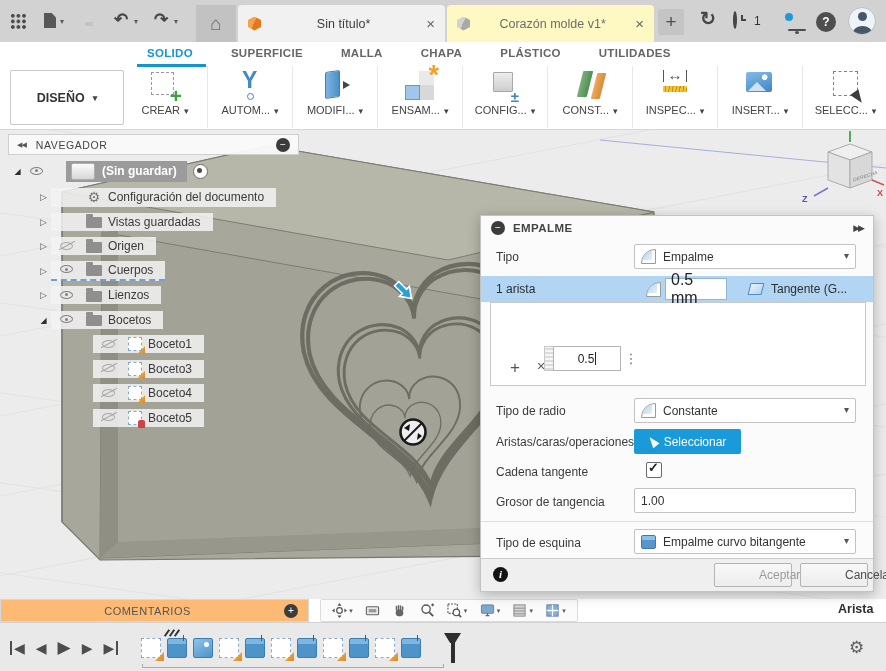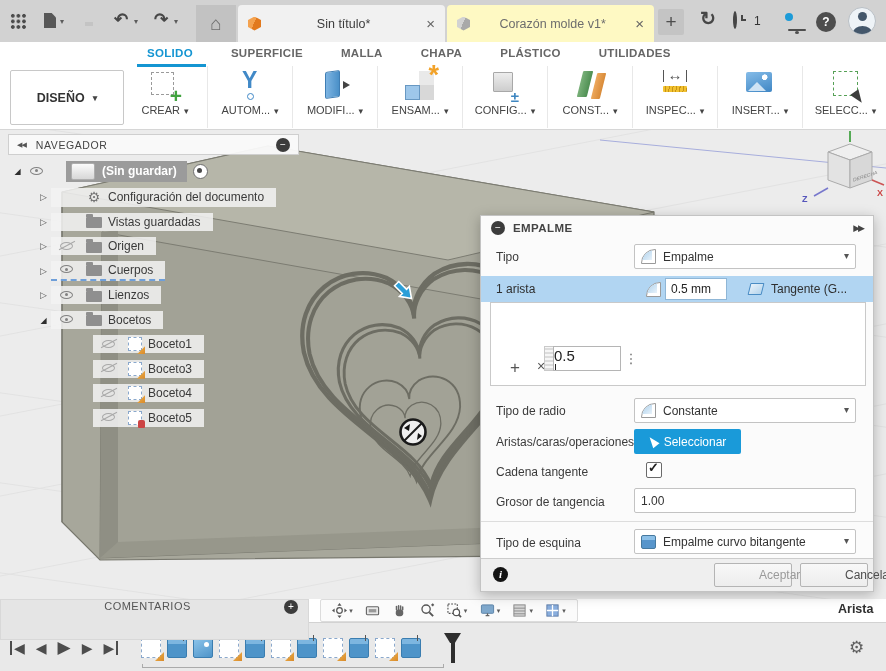--- a/index.html
+++ b/index.html
@@ -152,48 +152,48 @@
   .sel::after{content:"▾";position:absolute;right:6px;top:5px;color:#555;font-size:10px;}
   .inp{position:absolute;height:25px;background:#fff;border:1px solid #c3c3c3;border-radius:2px;display:flex;align-items:center;
        padding:0 6px;font-size:12px;color:#333;box-sizing:border-box;}
   .fillet-ic{width:15px;height:15px;background:#fff;border:1px solid #9a9a9a;border-radius:14px 0 0 0;position:relative;overflow:hidden;box-sizing:border-box;flex:0 0 15px;}
   .fillet-ic::before{content:"";position:absolute;left:0;top:0;width:10px;height:10px;background:linear-gradient(135deg,#a9cfec,#e8f2fa);border-radius:10px 0 0 0;}
   .cubeblue-ic{width:15px;height:14px;background:linear-gradient(180deg,#8cc0e8 0 35%,#5795cb 35%);border:1px solid #46799f;border-radius:2px;box-sizing:border-box;flex:0 0 15px;}
   .tang-ic{width:14px;height:12px;background:linear-gradient(135deg,#e9f2fa,#b4d4ec);border:1.4px solid #4a8cc4;transform:skewX(-14deg);border-radius:1px;box-sizing:border-box;flex:0 0 14px;}
   .sel-row{position:absolute;left:0;right:0;top:60px;height:26px;background:#b1d5f2;display:flex;align-items:center;z-index:2;}
   .sel-row .cell-a{margin-left:15px;flex:0 0 150px;font-size:12px;color:#2e2e2e;}
   .rad-box{width:62px;height:22px;background:#fff;border:1px solid #8fb6d6;display:flex;align-items:center;padding:0 5px;
-           font-size:12px;color:#222;box-sizing:border-box;margin-left:4px;}
+           font-size:16px;color:#222;box-sizing:border-box;margin-left:4px;}
   .cell-c{display:flex;align-items:center;gap:8px;margin-left:22px;font-size:12px;color:#2e2e2e;}
   .list-box{position:absolute;left:9px;top:86px;width:376px;height:84px;background:#fff;border:1px solid #c9c9c9;box-sizing:border-box;}
   .mini-row{position:absolute;left:53px;top:43px;display:flex;align-items:stretch;height:25px;}
   .drag-handle{width:9px;background:repeating-linear-gradient(0deg,#dcdcdc 0 2px,#f6f6f6 2px 4px);border:1px solid #c9c9c9;border-right:none;box-sizing:border-box;}
-  .mini-inp{width:68px;background:#fff;border:1px solid #b5b5b5;display:flex;align-items:flex-start;justify-content:center;font-size:15px;color:#222;box-sizing:border-box;flex-direction:column;}
+  .mini-inp{width:68px;background:#fff;border:1px solid #b5b5b5;display:flex;align-items:center;justify-content:center;font-size:12px;color:#222;box-sizing:border-box;}
   .caret-bar{display:inline-block;width:1px;height:13px;background:#222;margin-left:1px;}
   .dots3{width:20px;display:flex;align-items:center;justify-content:center;color:#666;font-size:13px;}
   .dots3::before{content:"⋮";}
   .pm{position:absolute;top:56px;font-size:17px;color:#555;line-height:1;}
   .dlg-div{position:absolute;left:0;right:0;border-top:1px solid #ddd;}
   .chk{position:absolute;width:16px;height:16px;border:1.6px solid #6a6a6a;border-radius:2px;background:#fff;box-sizing:border-box;}
   .chk::before{content:"✓";position:absolute;left:1px;top:-3px;font-size:13px;color:#222;font-weight:bold;}
   .sel-btn{position:absolute;left:153px;top:213px;width:107px;height:25px;background:#1a9ad9;border-radius:2px;color:#fff;
            display:flex;align-items:center;justify-content:center;gap:7px;font-size:12px;}
   .pointer-ic{width:0;height:0;border-left:4px solid transparent;border-right:4px solid transparent;border-bottom:11px solid #fff;transform:rotate(-38deg);}
   .dlg-foot{position:absolute;left:0;right:0;bottom:0;height:32px;background:#efefef;border-top:1px solid #ccc;}
   .info-ic{position:absolute;left:12px;top:8px;width:15px;height:15px;background:#141414;border-radius:50%;}
   .info-ic::before{content:"i";position:absolute;left:0;top:0;width:15px;text-align:center;color:#fff;
         font-family:"Liberation Serif",serif;font-style:italic;font-weight:bold;font-size:11px;line-height:15px;}
   .btn{position:absolute;top:4px;height:24px;border:1px solid #b4b4b4;background:linear-gradient(#f8f8f8,#ededed);
        border-radius:2px;font-size:12px;text-align:center;line-height:23px;box-sizing:border-box;padding-left:44px;}
   .btn.ok{left:233px;width:78px;color:#9a9a9a;}
   .btn.cancel{left:319px;width:68px;color:#4e4e4e;}
 
   
-  .comments{position:absolute;left:0;top:599px;width:309px;height:41px;background:#e5e5e5;border:1px solid #d8d8d8;
-            display:flex;align-items:flex-start;box-sizing:border-box;padding:0 10px;z-index:5;}
+  .comments{position:absolute;left:0;top:599px;width:309px;height:23px;background:#fdba74;border:1px solid #d8d8d8;
+            display:flex;align-items:center;box-sizing:border-box;padding:0 10px;z-index:5;}
   .comments .lbl{flex:1;text-align:center;font-size:11px;color:#555;letter-spacing:.5px;}
   .navbar{position:absolute;left:320px;top:599px;width:258px;height:23px;background:#fbfbfb;border:1px solid #dcdcdc;
           border-radius:2px;display:flex;align-items:center;justify-content:space-around;padding:0 5px;box-sizing:border-box;z-index:5;}
   .nb{display:flex;align-items:center;gap:2px;}
   .nb .caret-s{font-size:7px;}
   .hint{position:absolute;left:838px;top:602px;font-weight:bold;font-size:12.5px;color:#2e2e2e;z-index:5;}
 
   .timeline{position:absolute;left:0;top:622px;width:886px;height:49px;background:#e9e9e9;border-top:1px solid #d2d2d2;box-sizing:border-box;}
   .playbar{position:absolute;left:10px;top:18px;display:flex;gap:11px;align-items:center;color:#4d4d4d;}
   .pb{font-size:14px;line-height:14px;}

